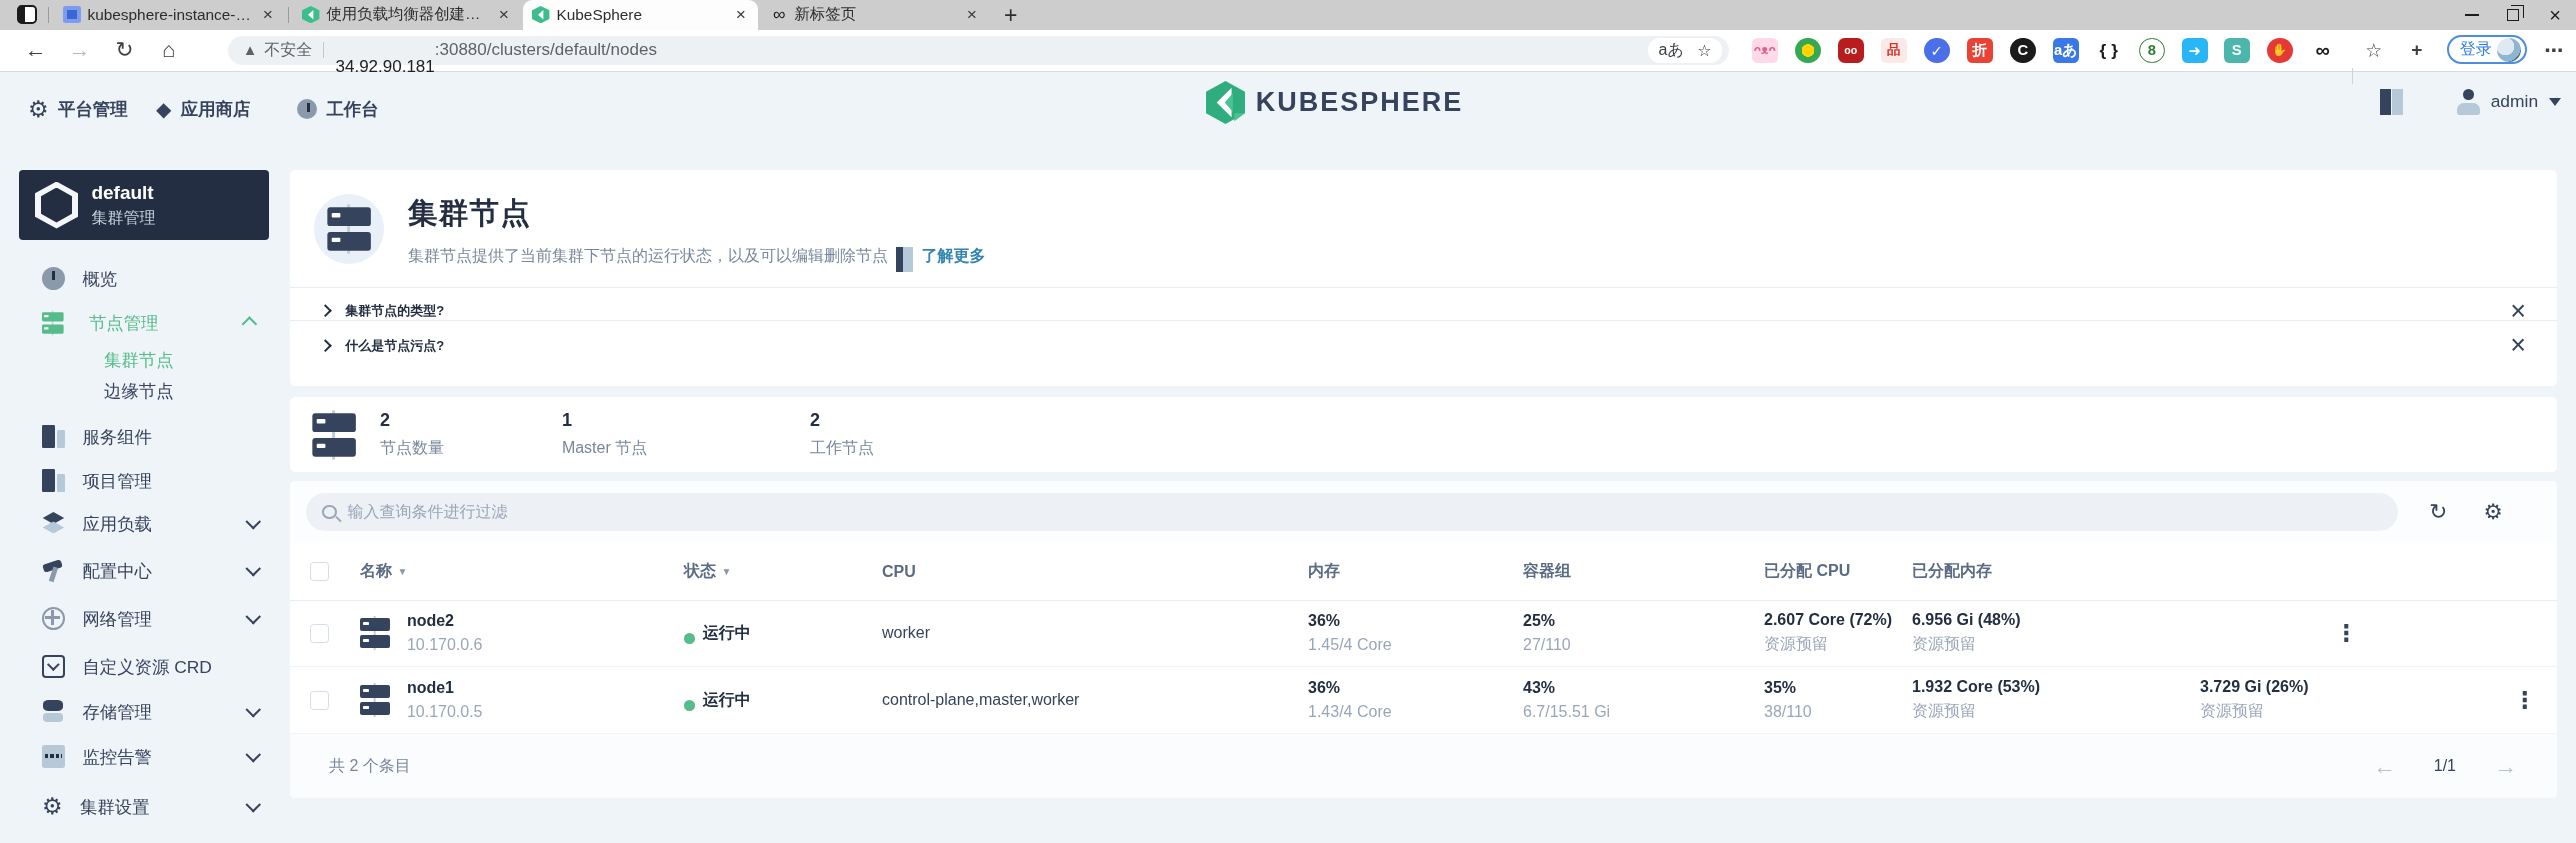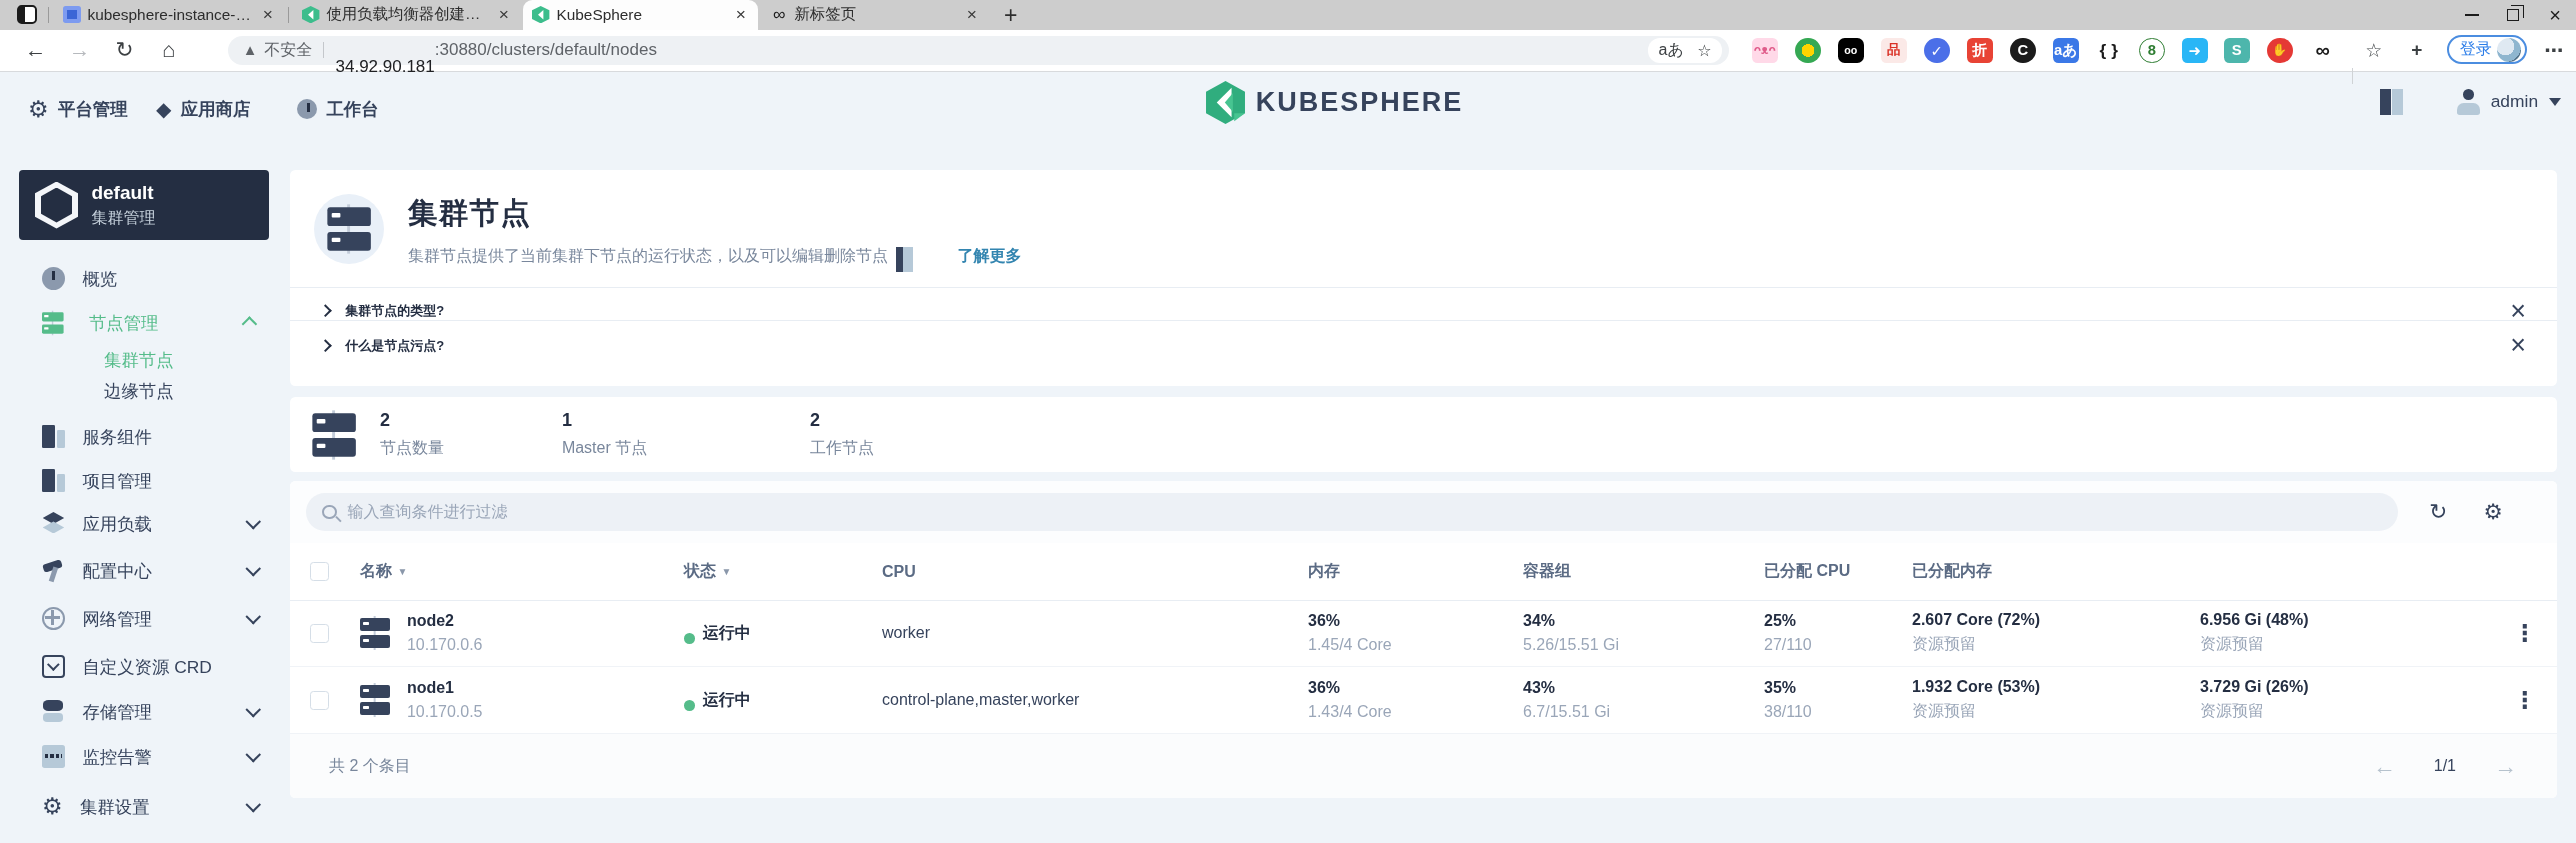--- a/index.html
+++ b/index.html
@@ -99,21 +99,21 @@
   
   .panel { position:absolute; left:290px; width:2267px; background:#fff; border-radius:5.4px; }
   #panelA { top:170px; height:216px; }
   #panelB { top:397px; height:75px; }
   #panelC { top:481px; height:317px; }
 
   .title-wrap { position:absolute; left:24px; top:24px; display:flex; gap:24px; }
   .title-circle { width:70px; height:70px; border-radius:50%; background:#e9f0f8; display:flex; align-items:center; justify-content:center; }
   .page-title { font-size:29.5px; font-weight:bold; color:#242e42; letter-spacing:1.3px; }
   .page-sub { margin-top:12px; font-size:16px; color:#79879c; display:flex; align-items:center; gap:8px; }
-  .learn { color:#3385b0; font-weight:bold;margin-left:36px; }
+  .learn { color:#3385b0; font-weight:bold; }
   .alert-row { position:absolute; left:0; width:100%; height:47px; border-top:0.7px solid #e8edf3; display:flex; align-items:center; padding:0 31px; gap:14.8px; }
   .alert-q { font-size:13px; font-weight:bold; color:#242e42; flex:1; }
   .chev-r { width:9.4px; height:9.4px; border-right:2px solid #242e42; border-bottom:2px solid #242e42; transform:rotate(-45deg); }
   .x-close { font-size:27px; color:#36435c; line-height:27px; }
 
   .stats { position:absolute; inset:0; display:flex; align-items:center; padding-left:17.4px; }
   .stat { display:flex; flex-direction:column; gap:6.7px; }
   .stat .v { font-size:18px; font-weight:bold; color:#242e42; }
   .stat .l { font-size:16px; color:#79879c; }
 
@@ -208,21 +208,21 @@
     <span class="host">34.92.90.181</span>
     <span class="path">:30880/clusters/default/nodes</span>
     <span class="a-right">
       <span>aあ</span>
       <span>☆</span>
     </span>
   </div>
 
   <span class="ext" style="left:1752px;background:#ffd9e8;color:#e05c8a;font-size:12px">ᴖᴥᴖ</span>
   <span class="ext" style="left:1795px;background:radial-gradient(circle,#ffd400 0 35%,#35a853 36%);border-radius:50%"></span>
-  <span class="ext" style="left:1838px;background:#000000;font-size:10.7px;border-radius:6.7px">oo</span>
+  <span class="ext" style="left:1838px;background:#b91c1c;font-size:10.7px;border-radius:6.7px">oo</span>
   <span class="ext" style="left:1881px;background:#fbe9e7;color:#d93025;font-size:13.4px">品</span>
   <span class="ext" style="left:1924px;background:#4b6fe8;border-radius:50%">✓</span>
   <span class="ext" style="left:1967px;background:#e84335">折</span>
   <span class="ext" style="left:2010px;background:#1b1b1b;border-radius:50%">C</span>
   <span class="ext" style="left:2053px;background:#3b78e7">aあ</span>
   <span class="ext" style="left:2096px;background:transparent;color:#1b1b1b;font-size:17.4px">{ }</span>
   <span class="ext" style="left:2139px;background:transparent;color:#2e7d32;border:1.3px solid #2e7d32;border-radius:50%">8</span>
   <span class="ext" style="left:2182px;background:#29b6f6">➜</span>
   <span class="ext" style="left:2224px;background:#4db6ac">S</span>
   <span class="ext" style="left:2267px;background:#e53935;border-radius:50%;font-size:12px">✋</span>
@@ -441,24 +441,20 @@
     <span class="status-cell">
       <span class="dot"></span>
       <span class="st">运行中</span>
     </span>
     <span class="role-cell">worker</span>
     <span>
       <div class="main">36%</div>
       <div class="sub">1.45/4 Core</div>
     </span>
     <span>
-      <div class="main">34%</div>
-      <div class="sub">5.26/15.51 Gi</div>
-    </span>
-    <span>
       <div class="main">25%</div>
       <div class="sub">27/110</div>
     </span>
     <span>
       <div class="main">2.607 Core (72%)</div>
       <div class="sub">资源预留</div>
     </span>
     <span>
       <div class="main">6.956 Gi (48%)</div>
       <div class="sub">资源预留</div>

